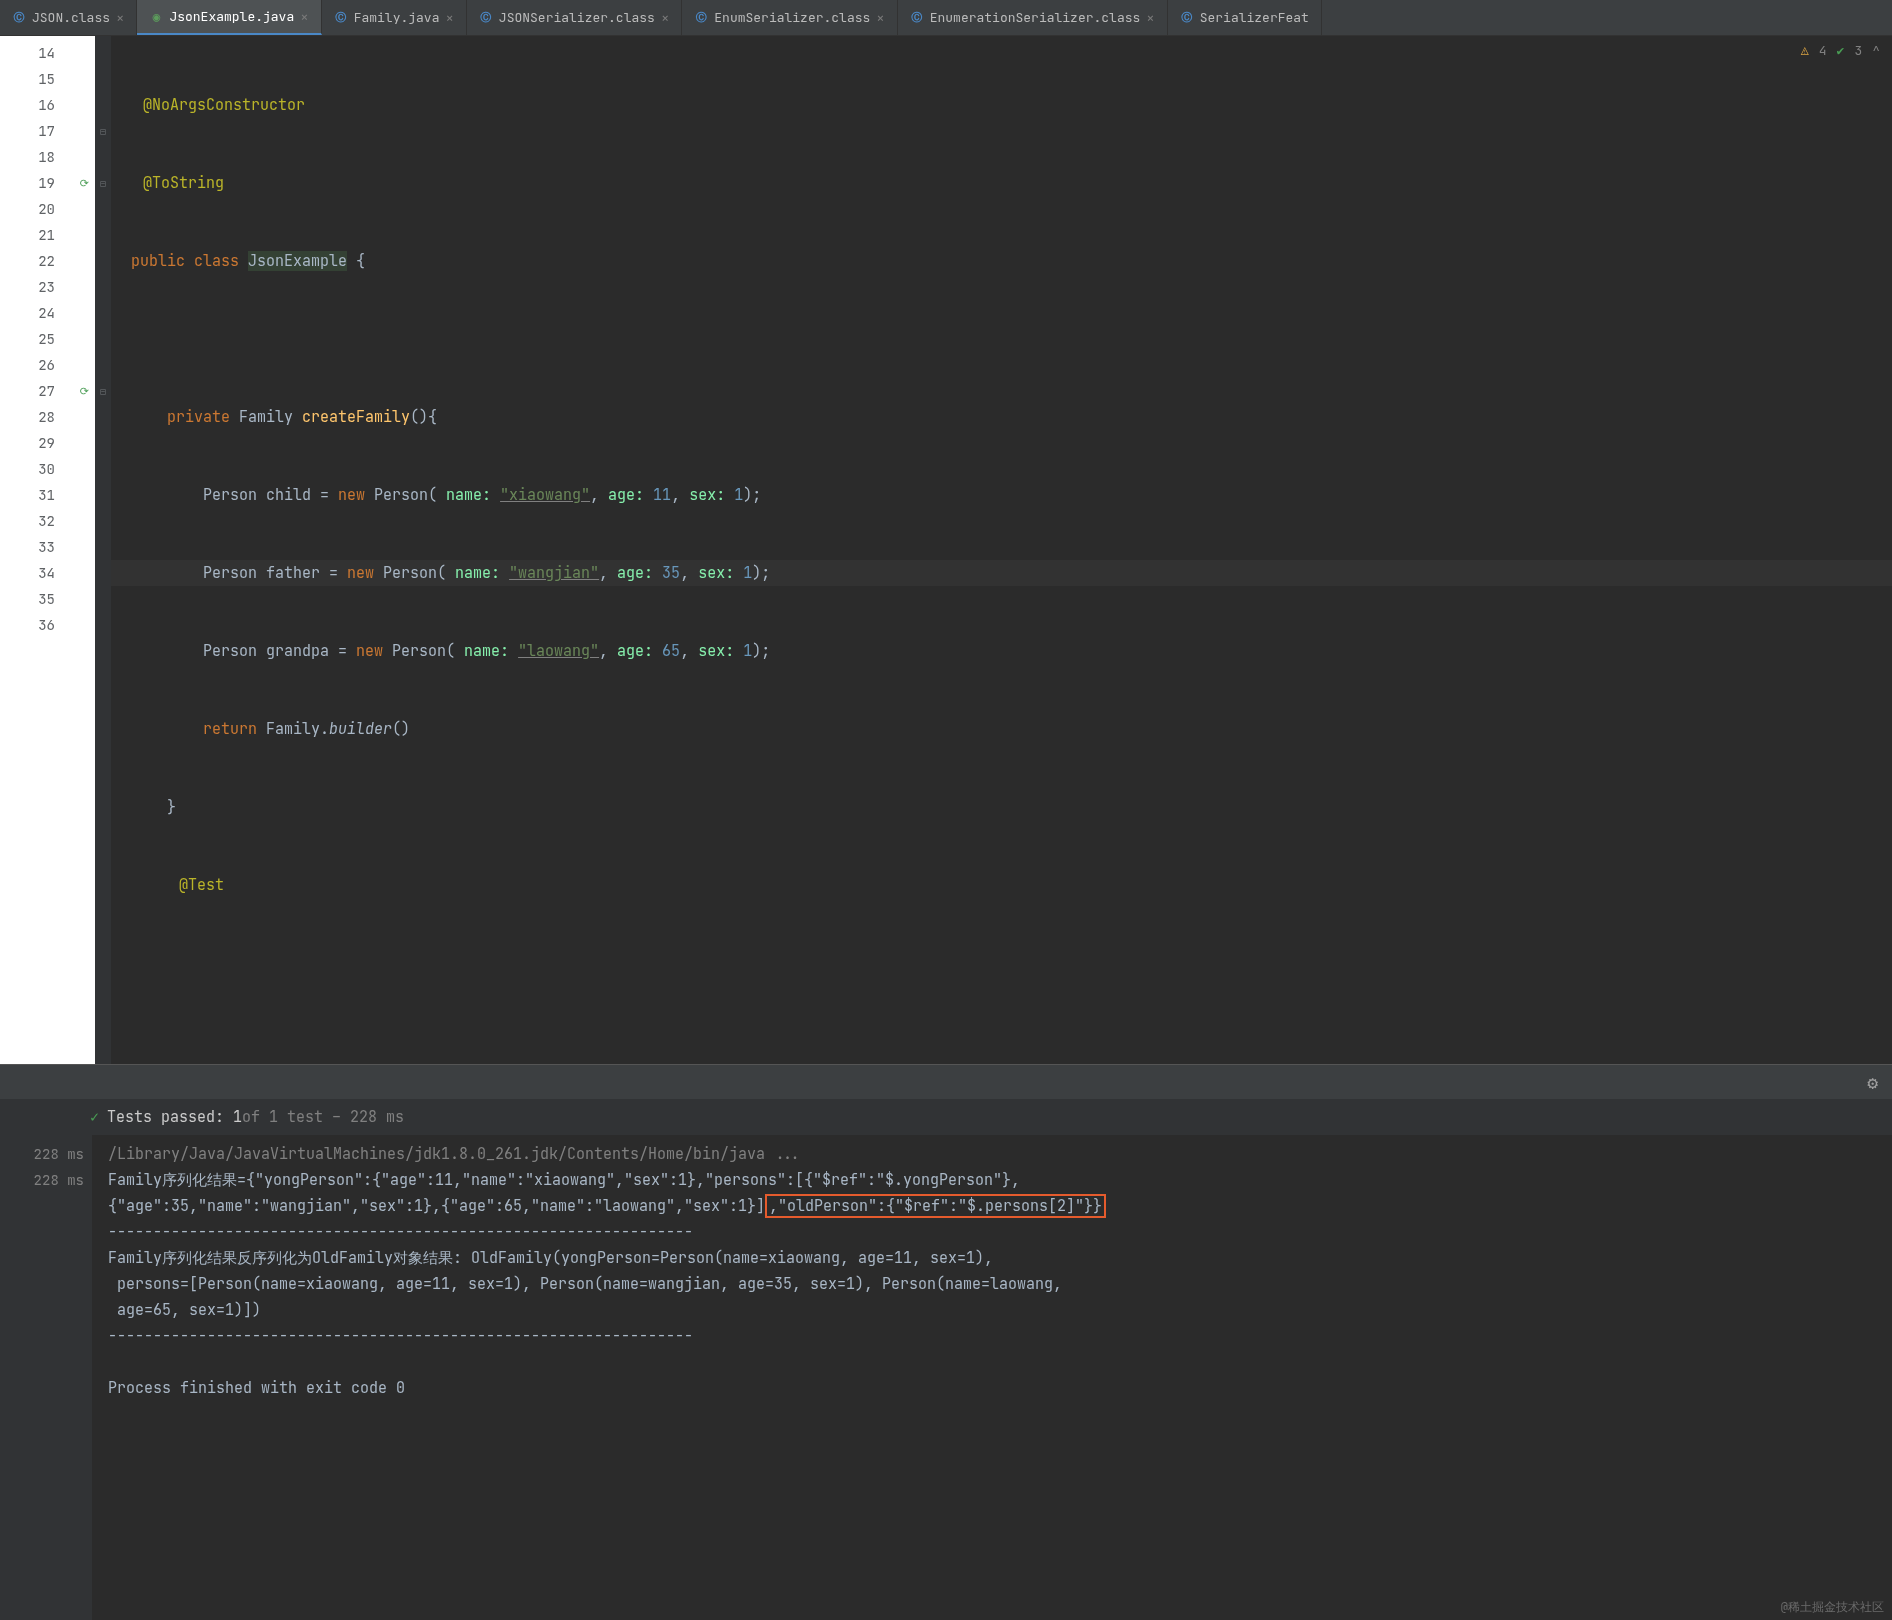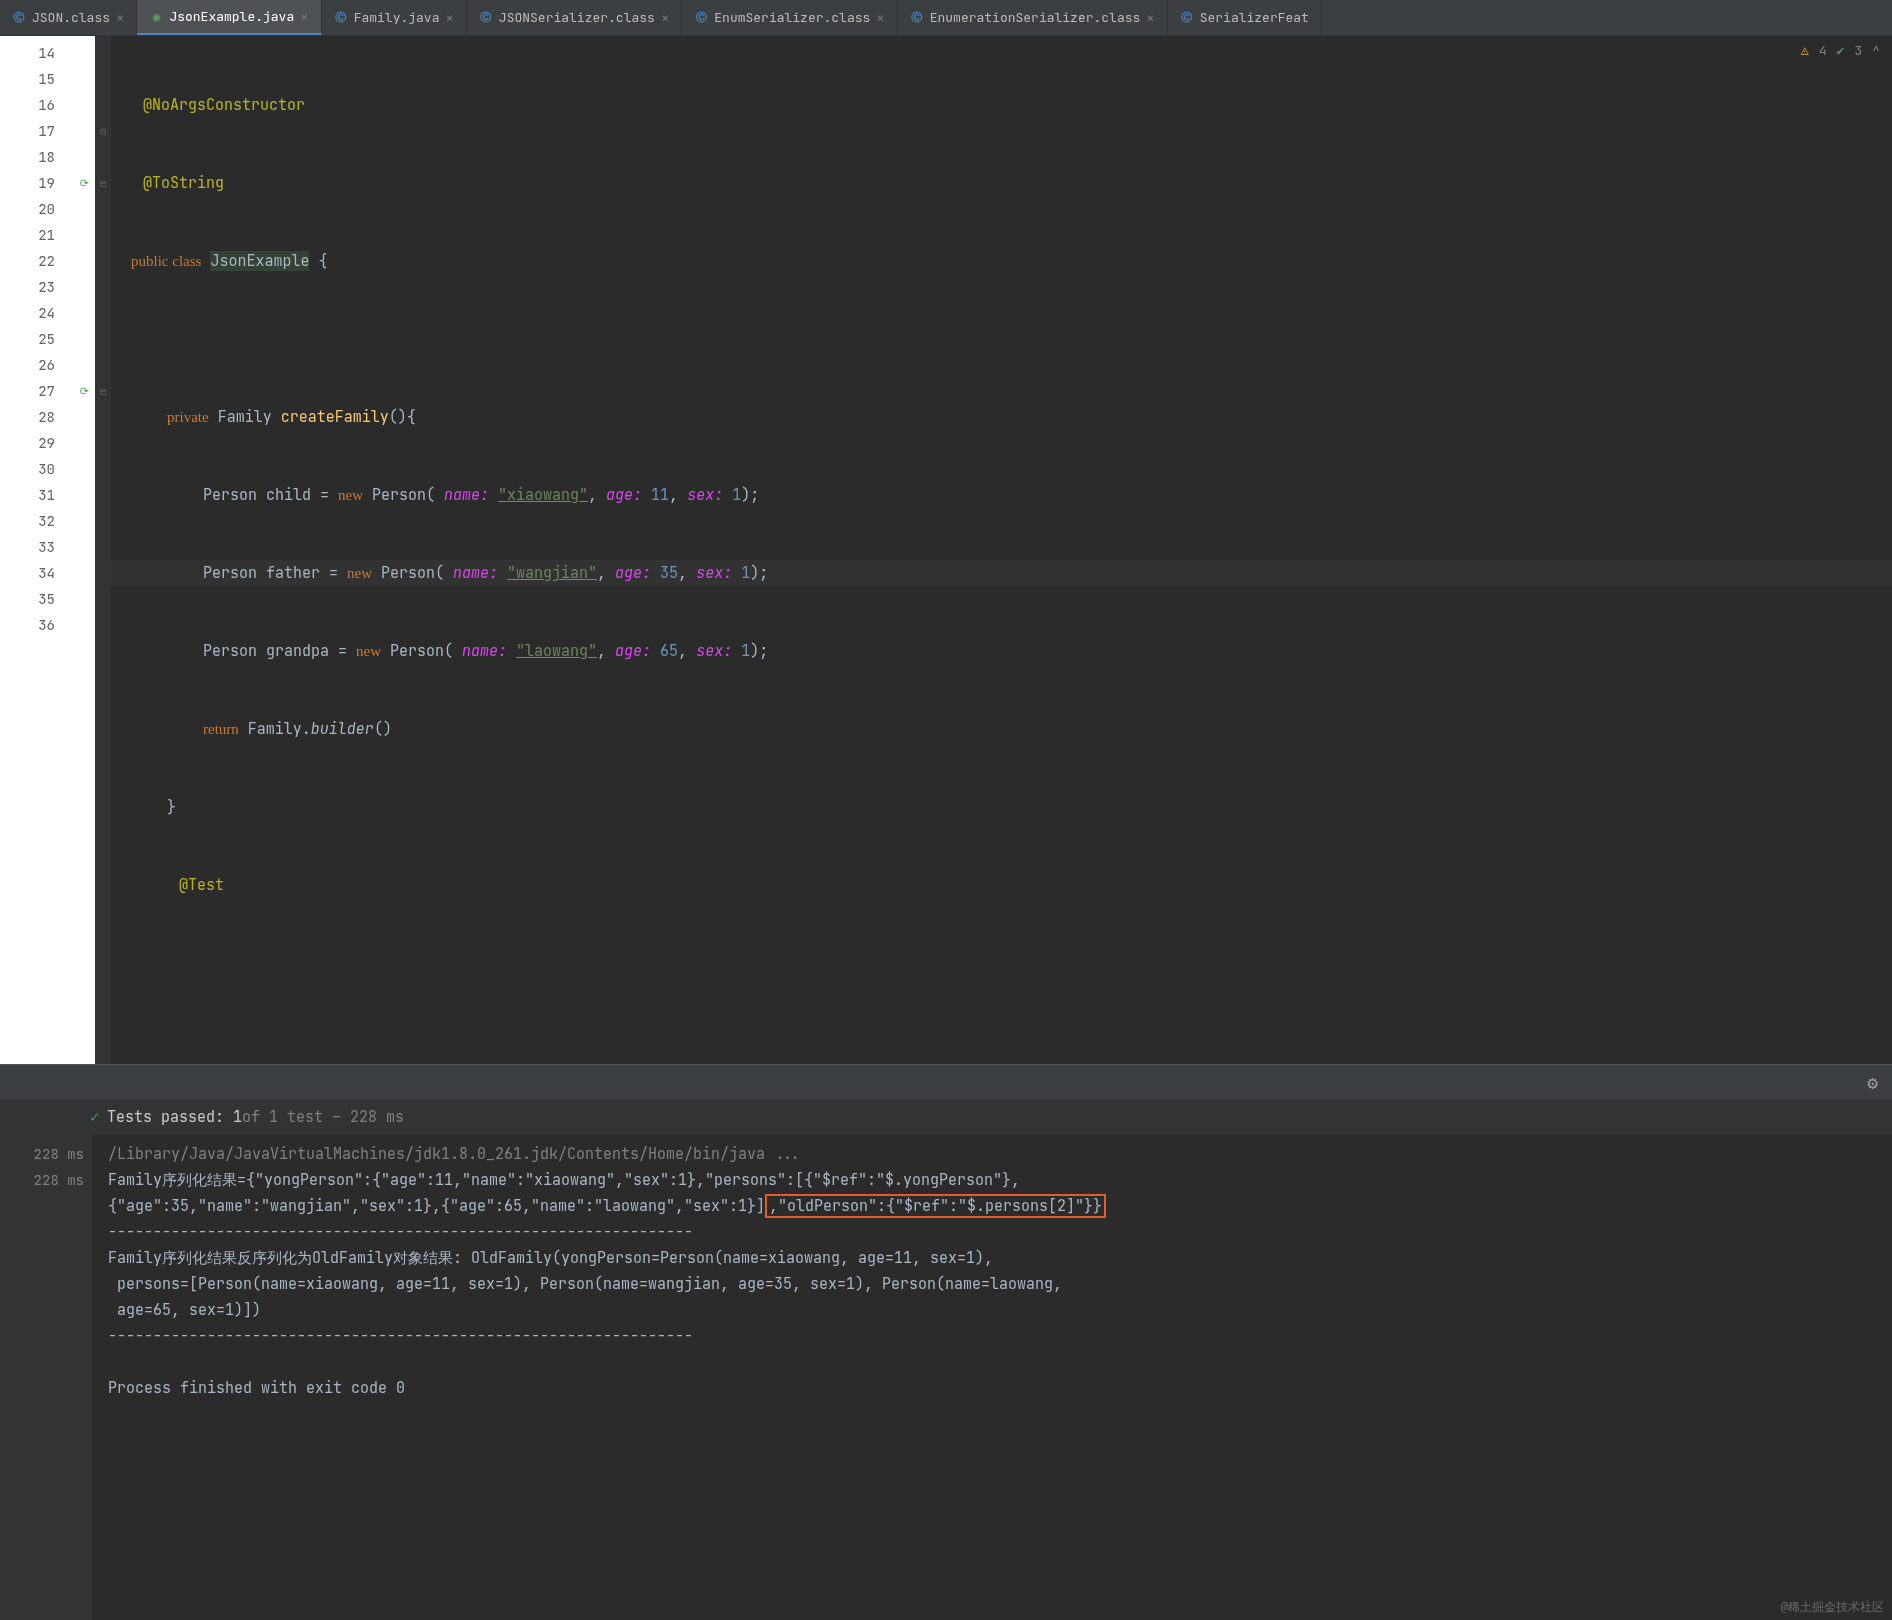--- a/index.html
+++ b/index.html
@@ -101,27 +101,27 @@
   padding-top: 4px;
 }
 .fold-row {
   height: 26px;
   display: flex;
   align-items: center;
   justify-content: center;
   color: #606366;
   font-size: 10px;
 }
-.kw { color: #cc7832; font-family: Liberation Serif, serif; }
+.kw { color: #cc7832; }
 .ann { color: #bbb529; padding-left: 12px; }
 .cls-decl { background: #344134; }
 .meth { color: #ffc66d; }
 .str { color: #6a8759; }
 .num { color: #6897bb; }
-.param { color: #d946ef; font-style: italic; }
+.param { color: #86efac; }
 .itm { font-style: italic; color: #a9b7c6; }
 .ital { font-style: italic; }
 .under { text-decoration: underline; text-decoration-color: #808080; }
 
 .inspections {
   position: absolute;
   top: 6px;
   right: 12px;
   display: flex;
   gap: 10px;

